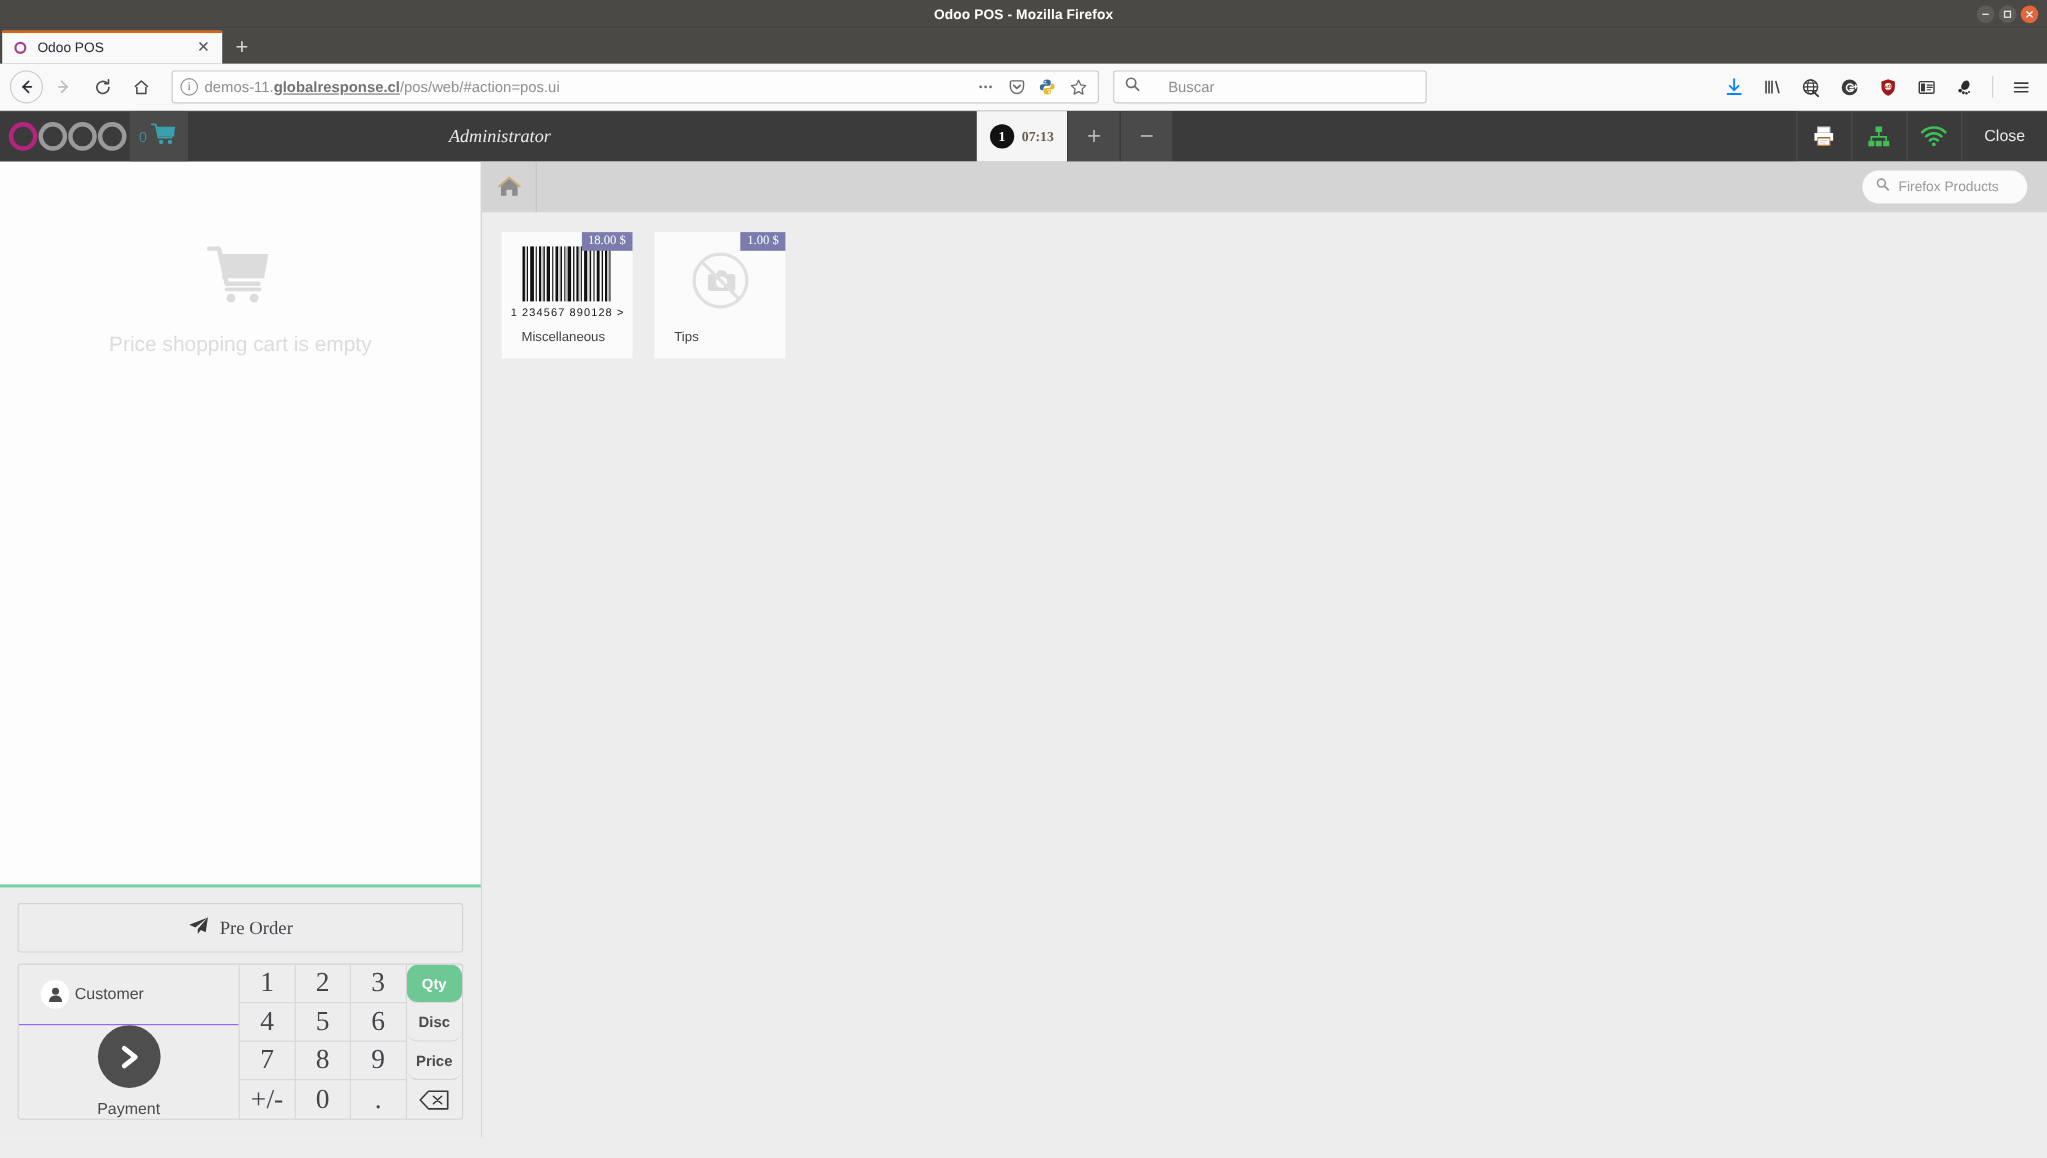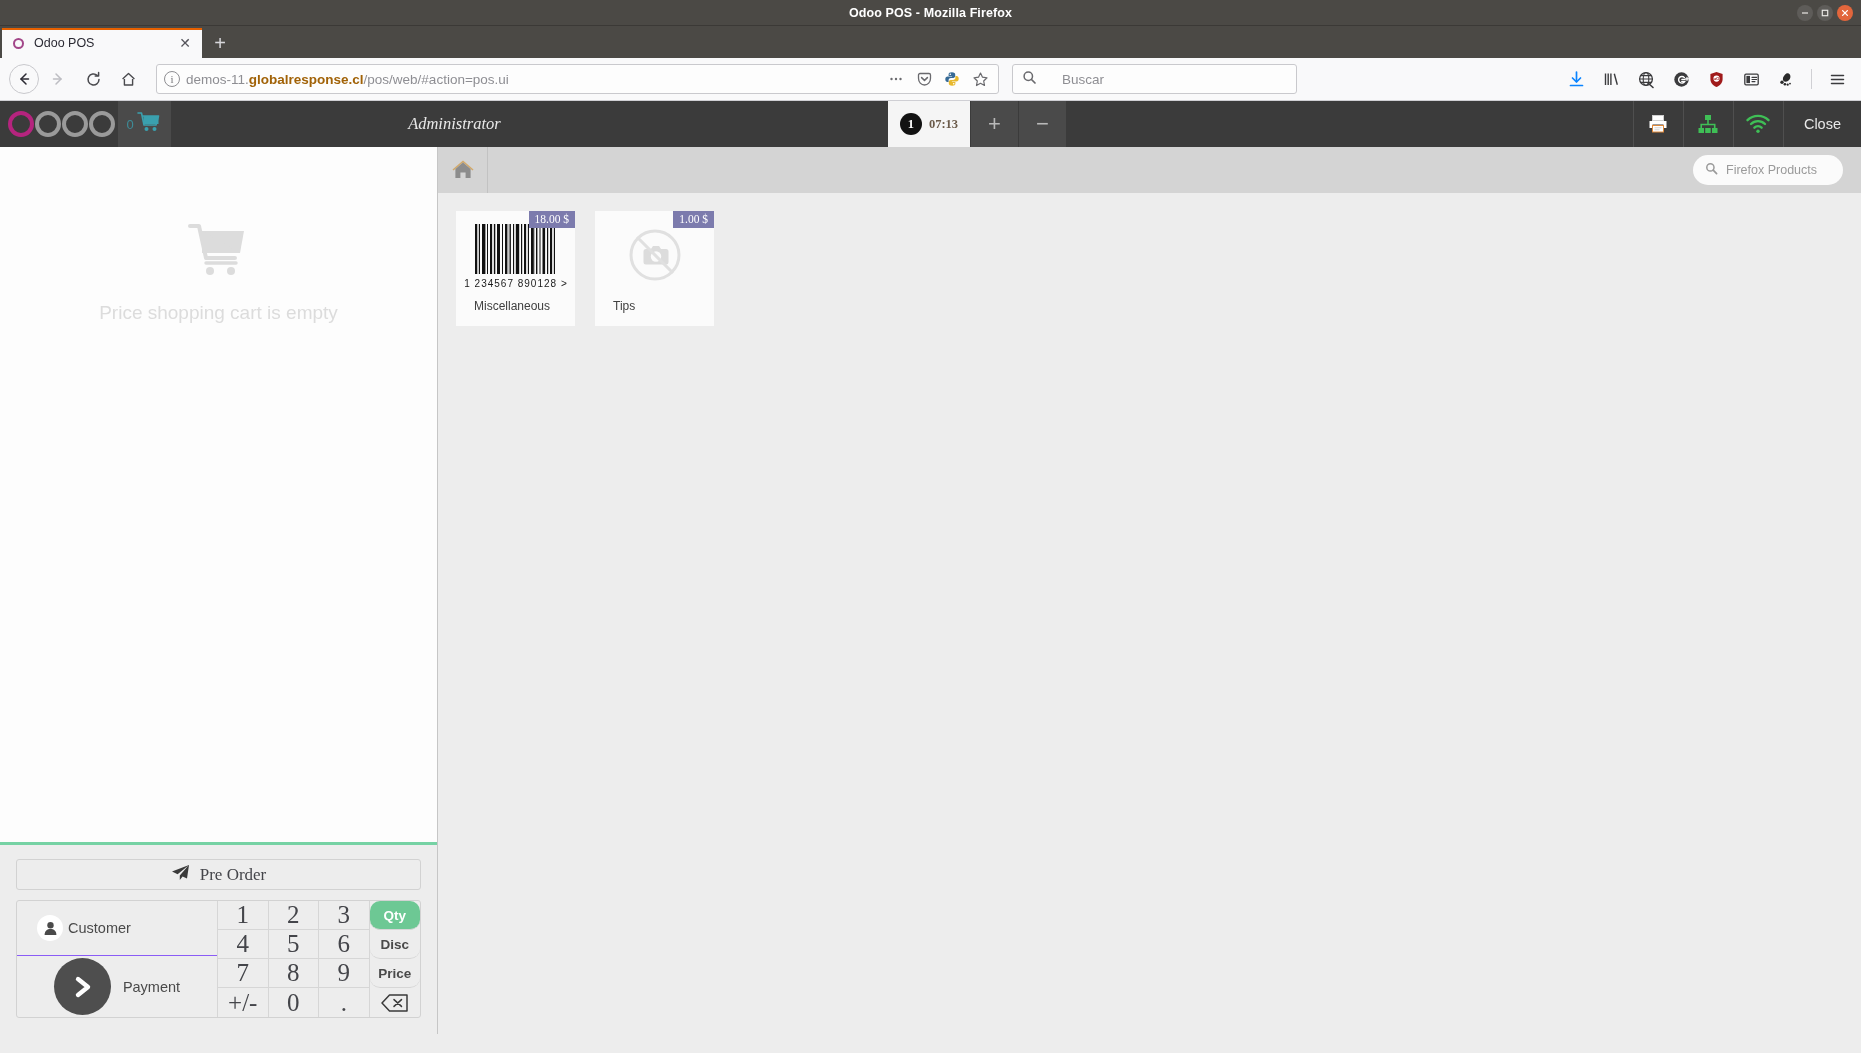--- a/index.html
+++ b/index.html
@@ -90,21 +90,21 @@
     background: #fdfdfd; border: 1px solid #c9c9cd; border-radius: 3px;
     display: flex; align-items: center; padding: 0 7px; gap: 6px;
   }
   #urlbar .info-ico {
     width: 16px; height: 16px; border: 1.2px solid #8e8e92;
     border-radius: 50%; color: #76767a; font-size: 11px;
     display: flex; align-items: center; justify-content: center;
     font-family: "Liberation Serif", serif; flex: 0 0 16px;
   }
   #urlbar .url { flex: 1; font-size: 13.5px; color: #8e8e93; white-space: nowrap; }
-  #urlbar .url b { color: #a16207; font-weight: bold; }
+  #urlbar .url b { color: #737373; font-weight: bold; text-decoration: underline; }
   .ub-ico { width: 22px; height: 22px; display: flex; align-items: center;
             justify-content: center; color: #6a6a6e; flex: 0 0 22px; }
 
   #searchbar {
     flex: 0 0 285px; height: 30px; margin-left: 10px;
     background: #fdfdfd; border: 1px solid #c9c9cd; border-radius: 3px;
     display: flex; align-items: center; padding: 0 9px; gap: 25px;
   }
   #searchbar .sb-text { font-size: 13.5px; color: #8e8e93; }
 
@@ -185,42 +185,42 @@
   #orderlist {
     flex: 1; display: flex; flex-direction: column;
     align-items: center; justify-content: flex-start; padding-top: 75px;
     border-bottom: 3px solid #76d2a4;
   }
   .empty-cart-ico { margin-bottom: 20px; }
   .empty-cart-txt { font-size: 19px; color: #dcdcdc; }
 
   #leftbottom { background: #ededed; padding: 14px 16px 16px 16px; }
   .preorder-btn {
-    height: 31px; background: #ededed; border: 1px solid #d2d2d2;
+    height: 45px; background: #ededed; border: 1px solid #d2d2d2;
     border-radius: 3px; display: flex; align-items: center;
     justify-content: center; gap: 10px; margin-bottom: 10px;
   }
   .preorder-btn .lbl { font-size: 17px; color: #44454a;
     font-family: "Liberation Serif", serif; }
   .pad-wrap {
     display: flex; border: 1px solid #d2d2d2; border-radius: 3px;
     background: #ededed; overflow: hidden;
   }
   .pad-left { width: 200px; display: flex; flex-direction: column; }
   .customer-btn {
     height: 55px; display: flex; align-items: center; gap: 5px;
     padding-left: 20px; border-bottom: 1px solid #8b5cf6;
   }
   .cust-ico {
     width: 26px; height: 26px; border-radius: 50%; background: #fff;
     display: flex; align-items: center; justify-content: center;
   }
   .customer-btn .lbl { font-size: 14.5px; color: #4a4a4a; }
   .payment-btn {
-    flex: 1; display: flex; flex-direction: row;
+    flex: 1; display: flex; flex-direction: column;
     align-items: center; justify-content: center; gap: 12px;
   }
   .pay-circle {
     width: 57px; height: 57px; border-radius: 50%; background: #4e4e4e;
     display: flex; align-items: center; justify-content: center;
   }
   .payment-btn .lbl { font-size: 14.5px; color: #4a4a4a; }
   .numpad {
     flex: 1; display: grid; grid-template-columns: repeat(4, 1fr);
     grid-auto-rows: 1fr; border-left: 1px solid #d6d6d6;

